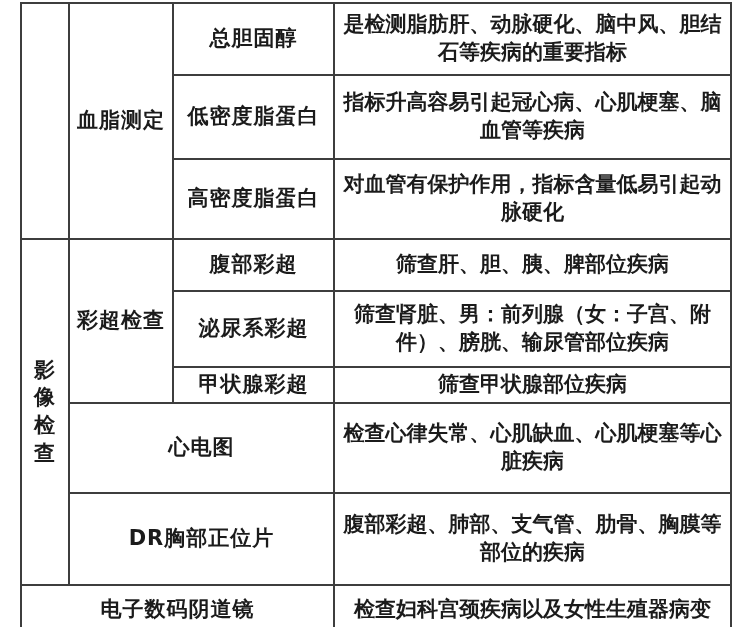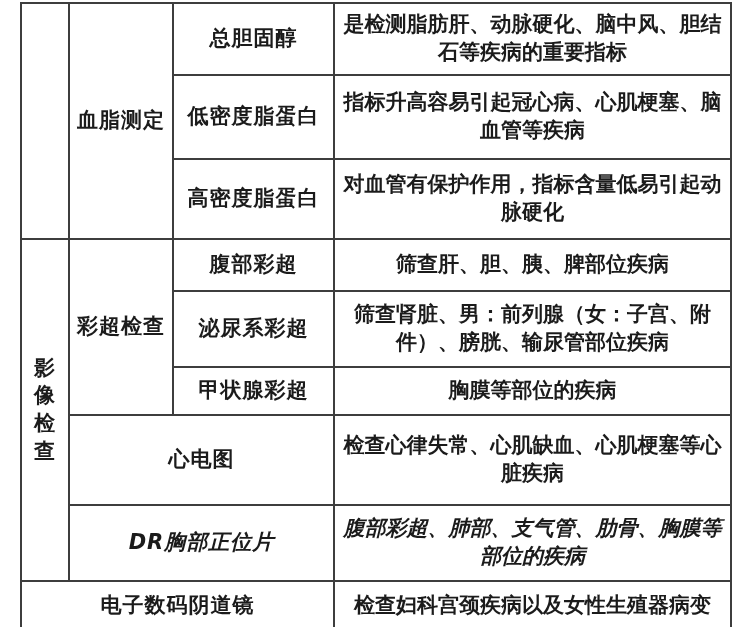--- a/index.html
+++ b/index.html
@@ -54,23 +54,23 @@
     word-break: break-all;
     line-height: 1.32;
     text-align: center;
   }
   
   tr.r1 { height: 72px; }
   tr.r2 { height: 84px; }
   tr.r3 { height: 80px; }
   tr.r4 { height: 52px; }
   tr.r5 { height: 76px; }
-  tr.r6 { height: 48px; padding-left: 8px; }
+  tr.r6 { height: 36px; padding-left: 8px; }
   tr.r7 { height: 90px; }
-  tr.r8 { height: 76px; font-style: italic; }
+  tr.r8 { height: 92px; }
   tr.r9 { height: 51px; margin-top: 46px; }
 </style>
 </head>
 <body>
 
 <table class="exam">
   <colgroup>
     <col style="width:48px">
     <col style="width:104px">
     <col style="width:161px">
@@ -98,21 +98,21 @@
       <td rowspan="3" class="group">彩超检查</td>
       <td class="item">腹部彩超</td>
       <td class="desc">筛查肝、胆、胰、脾部位疾病</td>
     </tr>
     <tr class="r5">
       <td class="item">泌尿系彩超</td>
       <td class="desc">筛查肾脏、男：前列腺（女：子宫、附件）、膀胱、输尿管部位疾病</td>
     </tr>
     <tr class="r6">
       <td class="item">甲状腺彩超</td>
-      <td class="desc">胸膜等部位的疾病</td>
+      <td class="desc">筛查甲状腺部位疾病</td>
     </tr>
     <tr class="r7">
       <td colspan="2" class="item">心电图</td>
       <td class="desc">检查心律失常、心肌缺血、心肌梗塞等心脏疾病</td>
     </tr>
     <tr class="r8">
       <td colspan="2" class="item">DR胸部正位片</td>
       <td class="desc">腹部彩超、肺部、支气管、肋骨、胸膜等部位的疾病</td>
     </tr>
     <tr class="r9">

